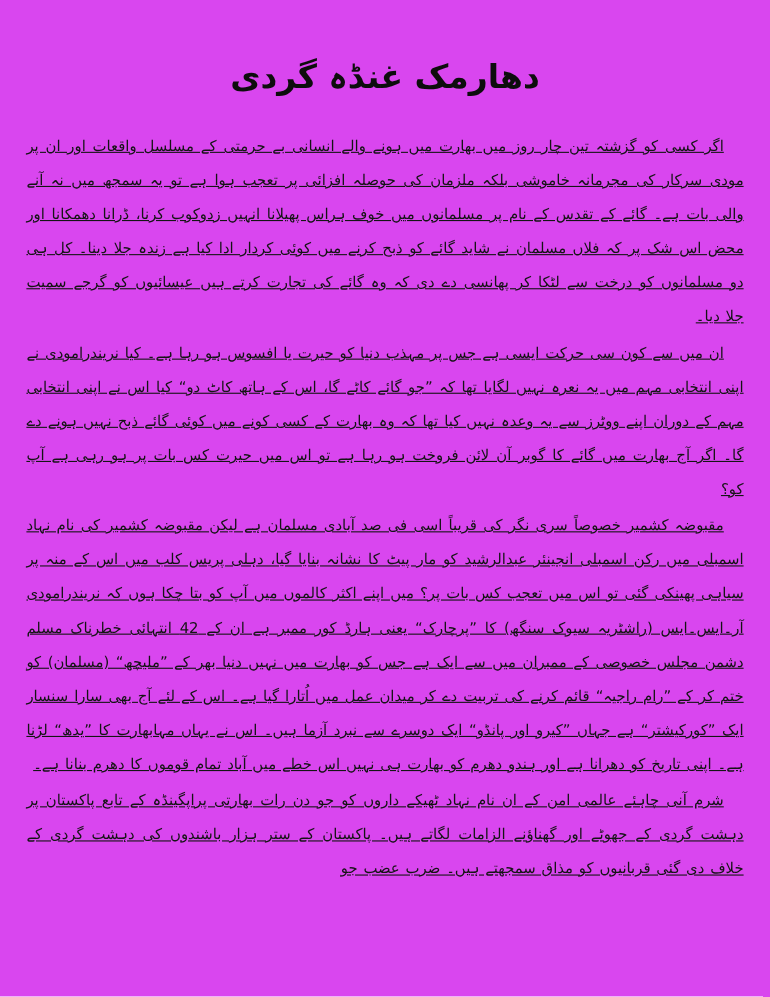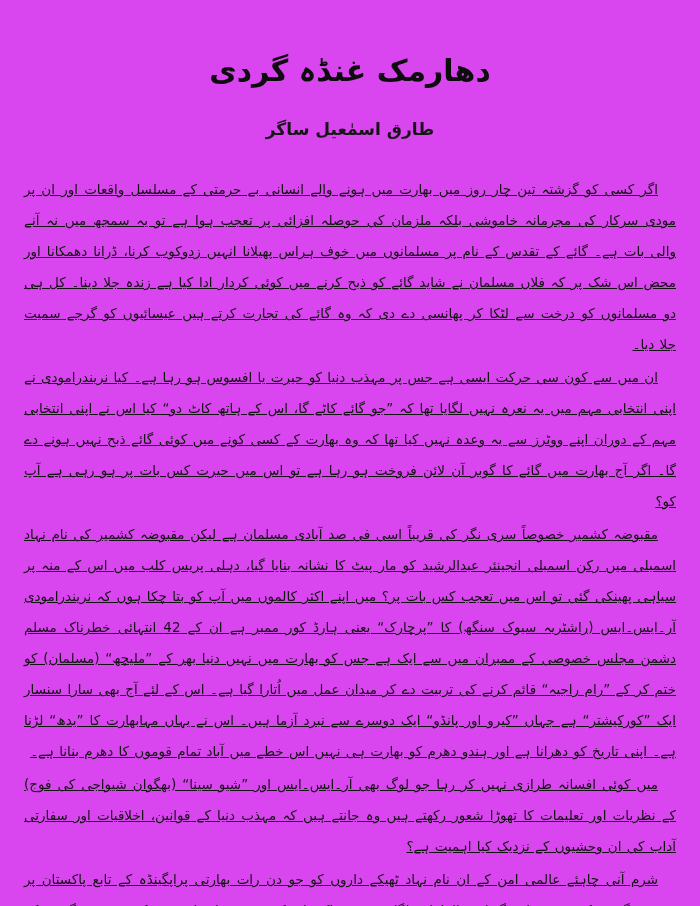--- a/index.html
+++ b/index.html
@@ -51,22 +51,20 @@
     color: #141414;
     text-decoration: underline;
   }
 </style>
 </head>
 <body>
 
 <div class="page">
   <h1 class="doc-title">دھارمک غنڈہ گردی</h1>
 
-  <h2 class="doc-author">طارق اسمٰعیل ساگر</h2>
 
   <div class="doc-body">
     <p>اگر کسی کو گزشتہ تین چار روز میں بھارت میں ہونے والے انسانی بے حرمتی کے مسلسل واقعات اور ان پر مودی سرکار کی مجرمانہ خاموشی بلکہ ملزمان کی حوصلہ افزائی پر تعجب ہوا ہے تو یہ سمجھ میں نہ آنے والی بات ہے۔ گائے کے تقدس کے نام پر مسلمانوں میں خوف ہراس پھیلانا انہیں زدوکوب کرنا، ڈرانا دھمکانا اور محض اس شک پر کہ فلاں مسلمان نے شاید گائے کو ذبح کرنے میں کوئی کردار ادا کیا ہے زندہ جلا دینا۔ کل ہی دو مسلمانوں کو درخت سے لٹکا کر پھانسی دے دی کہ وہ گائے کی تجارت کرتے ہیں عیسائیوں کو گرجے سمیت جلا دیا۔</p>
     <p>ان میں سے کون سی حرکت ایسی ہے جس پر مہذب دنیا کو حیرت یا افسوس ہو رہا ہے۔ کیا نریندرامودی نے اپنی انتخابی مہم میں یہ نعرہ نہیں لگایا تھا کہ ”جو گائے کاٹے گا، اس کے ہاتھ کاٹ دو“ کیا اس نے اپنی انتخابی مہم کے دوران اپنے ووٹرز سے یہ وعدہ نہیں کیا تھا کہ وہ بھارت کے کسی کونے میں کوئی گائے ذبح نہیں ہونے دے گا۔ اگر آج بھارت میں گائے کا گوبر آن لائن فروخت ہو رہا ہے تو اس میں حیرت کس بات پر ہو رہی ہے آپ کو؟</p>
     <p>مقبوضہ کشمیر خصوصاً سری نگر کی قریباً اسی فی صد آبادی مسلمان ہے لیکن مقبوضہ کشمیر کی نام نہاد اسمبلی میں رکن اسمبلی انجینئر عبدالرشید کو مار پیٹ کا نشانہ بنایا گیا، دہلی پریس کلب میں اس کے منہ پر سیاہی پھینکی گئی تو اس میں تعجب کس بات پر؟ میں اپنے اکثر کالموں میں آپ کو بتا چکا ہوں کہ نریندرامودی آر۔ایس۔ایس (راشٹریہ سیوک سنگھ) کا ”پرچارک“ یعنی ہارڈ کور ممبر ہے ان کے 42 انتہائی خطرناک مسلم دشمن مجلس خصوصی کے ممبران میں سے ایک ہے جس کو بھارت میں نہیں دنیا بھر کے ”ملیچھ“ (مسلمان) کو ختم کر کے ”رام راجیہ“ قائم کرنے کی تربیت دے کر میدان عمل میں اُتارا گیا ہے۔ اس کے لئے آج بھی سارا سنسار ایک ”کورکیشتر“ ہے جہاں ”کیرو اور پانڈو“ ایک دوسرے سے نبرد آزما ہیں۔ اس نے یہاں مہابھارت کا ”یدھ“ لڑنا ہے۔ اپنی تاریخ کو دھرانا ہے اور ہندو دھرم کو بھارت ہی نہیں اس خطے میں آباد تمام قوموں کا دھرم بنانا ہے۔</p>
-    <p>میں کوئی افسانہ طرازی نہیں کر رہا جو لوگ بھی آر۔ایس۔ایس اور ”شیو سینا“ (بھگوان شیواجی کی فوج) کے نظریات اور تعلیمات کا تھوڑا شعور رکھتے ہیں وہ جانتے ہیں کہ مہذب دنیا کے قوانین، اخلاقیات اور سفارتی آداب کی ان وحشیوں کے نزدیک کیا اہمیت ہے؟</p>
     <p>شرم آنی چاہئے عالمی امن کے ان نام نہاد ٹھیکے داروں کو جو دن رات بھارتی پراپگینڈہ کے تابع پاکستان پر دہشت گردی کے جھوٹے اور گھناؤنے الزامات لگاتے ہیں۔ پاکستان کے ستر ہزار باشندوں کی دہشت گردی کے خلاف دی گئی قربانیوں کو مذاق سمجھتے ہیں۔ ضرب عضب جو</p>
   </div>
 </div>
 
 </body></html>

